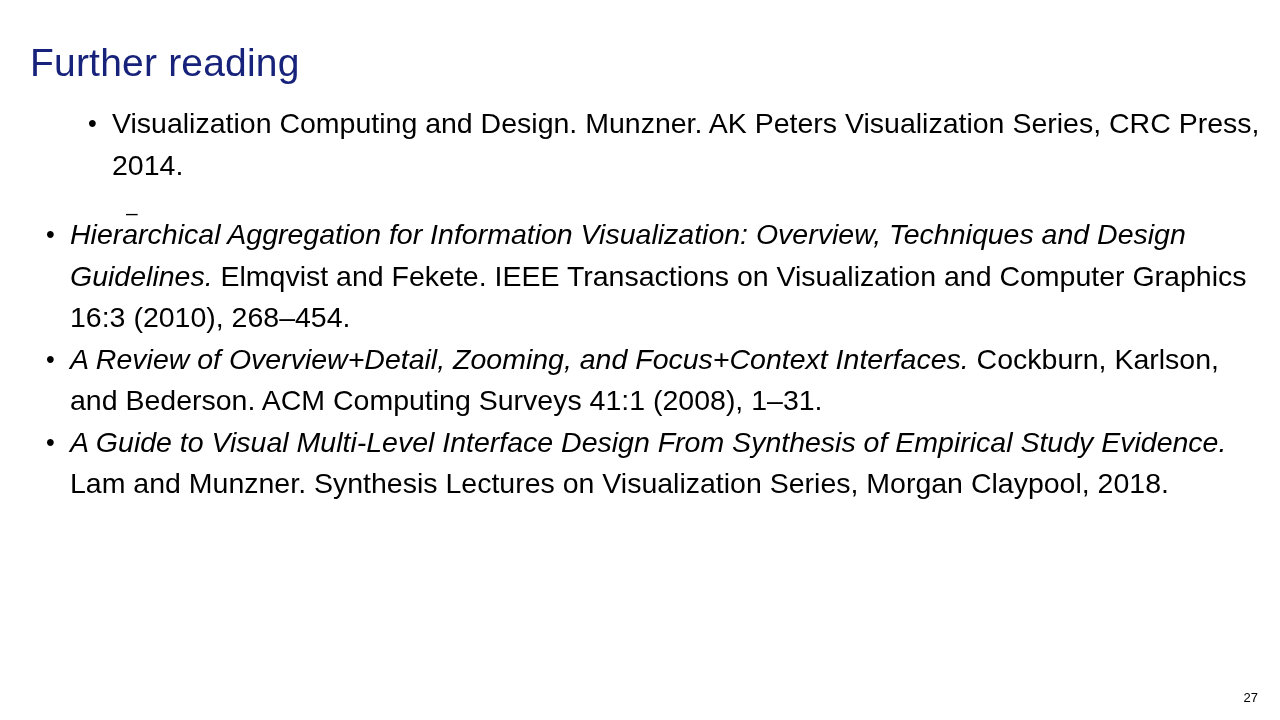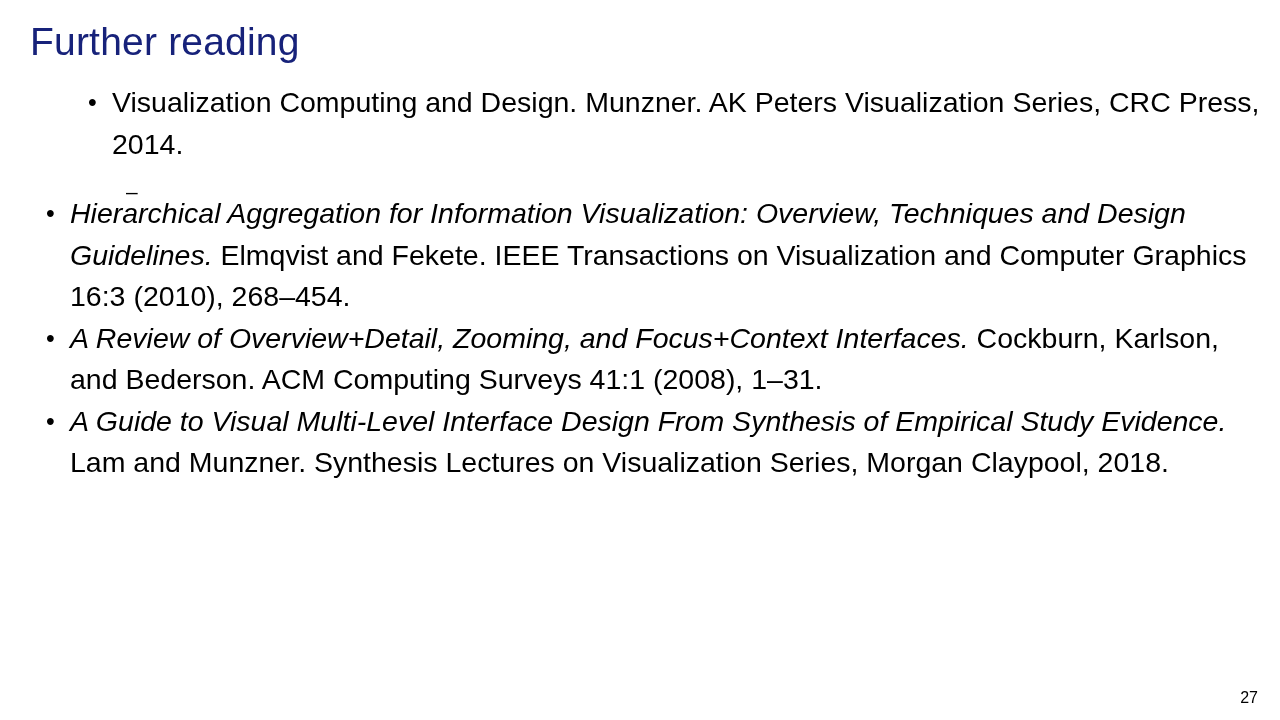--- a/index.html
+++ b/index.html
@@ -12,20 +12,21 @@
     height: 720px;
     overflow: hidden;
     font-family: "Liberation Sans", sans-serif;
     color: #000000;
     position: relative;
   }
   .slide {
     position: absolute;
     inset: 0;
     background: #ffffff;
+    margin-top: 21px;
   }
   .slide-title {
     position: absolute;
     left: 30px;
     top: 18px;
     font-size: 39px;
     line-height: 48px;
     color: #17227a;
     letter-spacing: 0.2px;
     white-space: nowrap;
@@ -79,21 +80,21 @@
   .ital { font-style: italic; }
   .roman { font-style: normal; }
 
   .gap-small { height: 10px; }
   .gap-med { height: 18px; }
 
   .page-number {
     position: absolute;
     right: 22px;
     bottom: 14px;
-    font-size: 16px;
+    font-size: 13px;
     line-height: 16px;
     color: #000000;
   }
 </style>
 </head>
 <body>
 
 <div class="slide">
 
   <div class="slide-title">Further reading</div>

